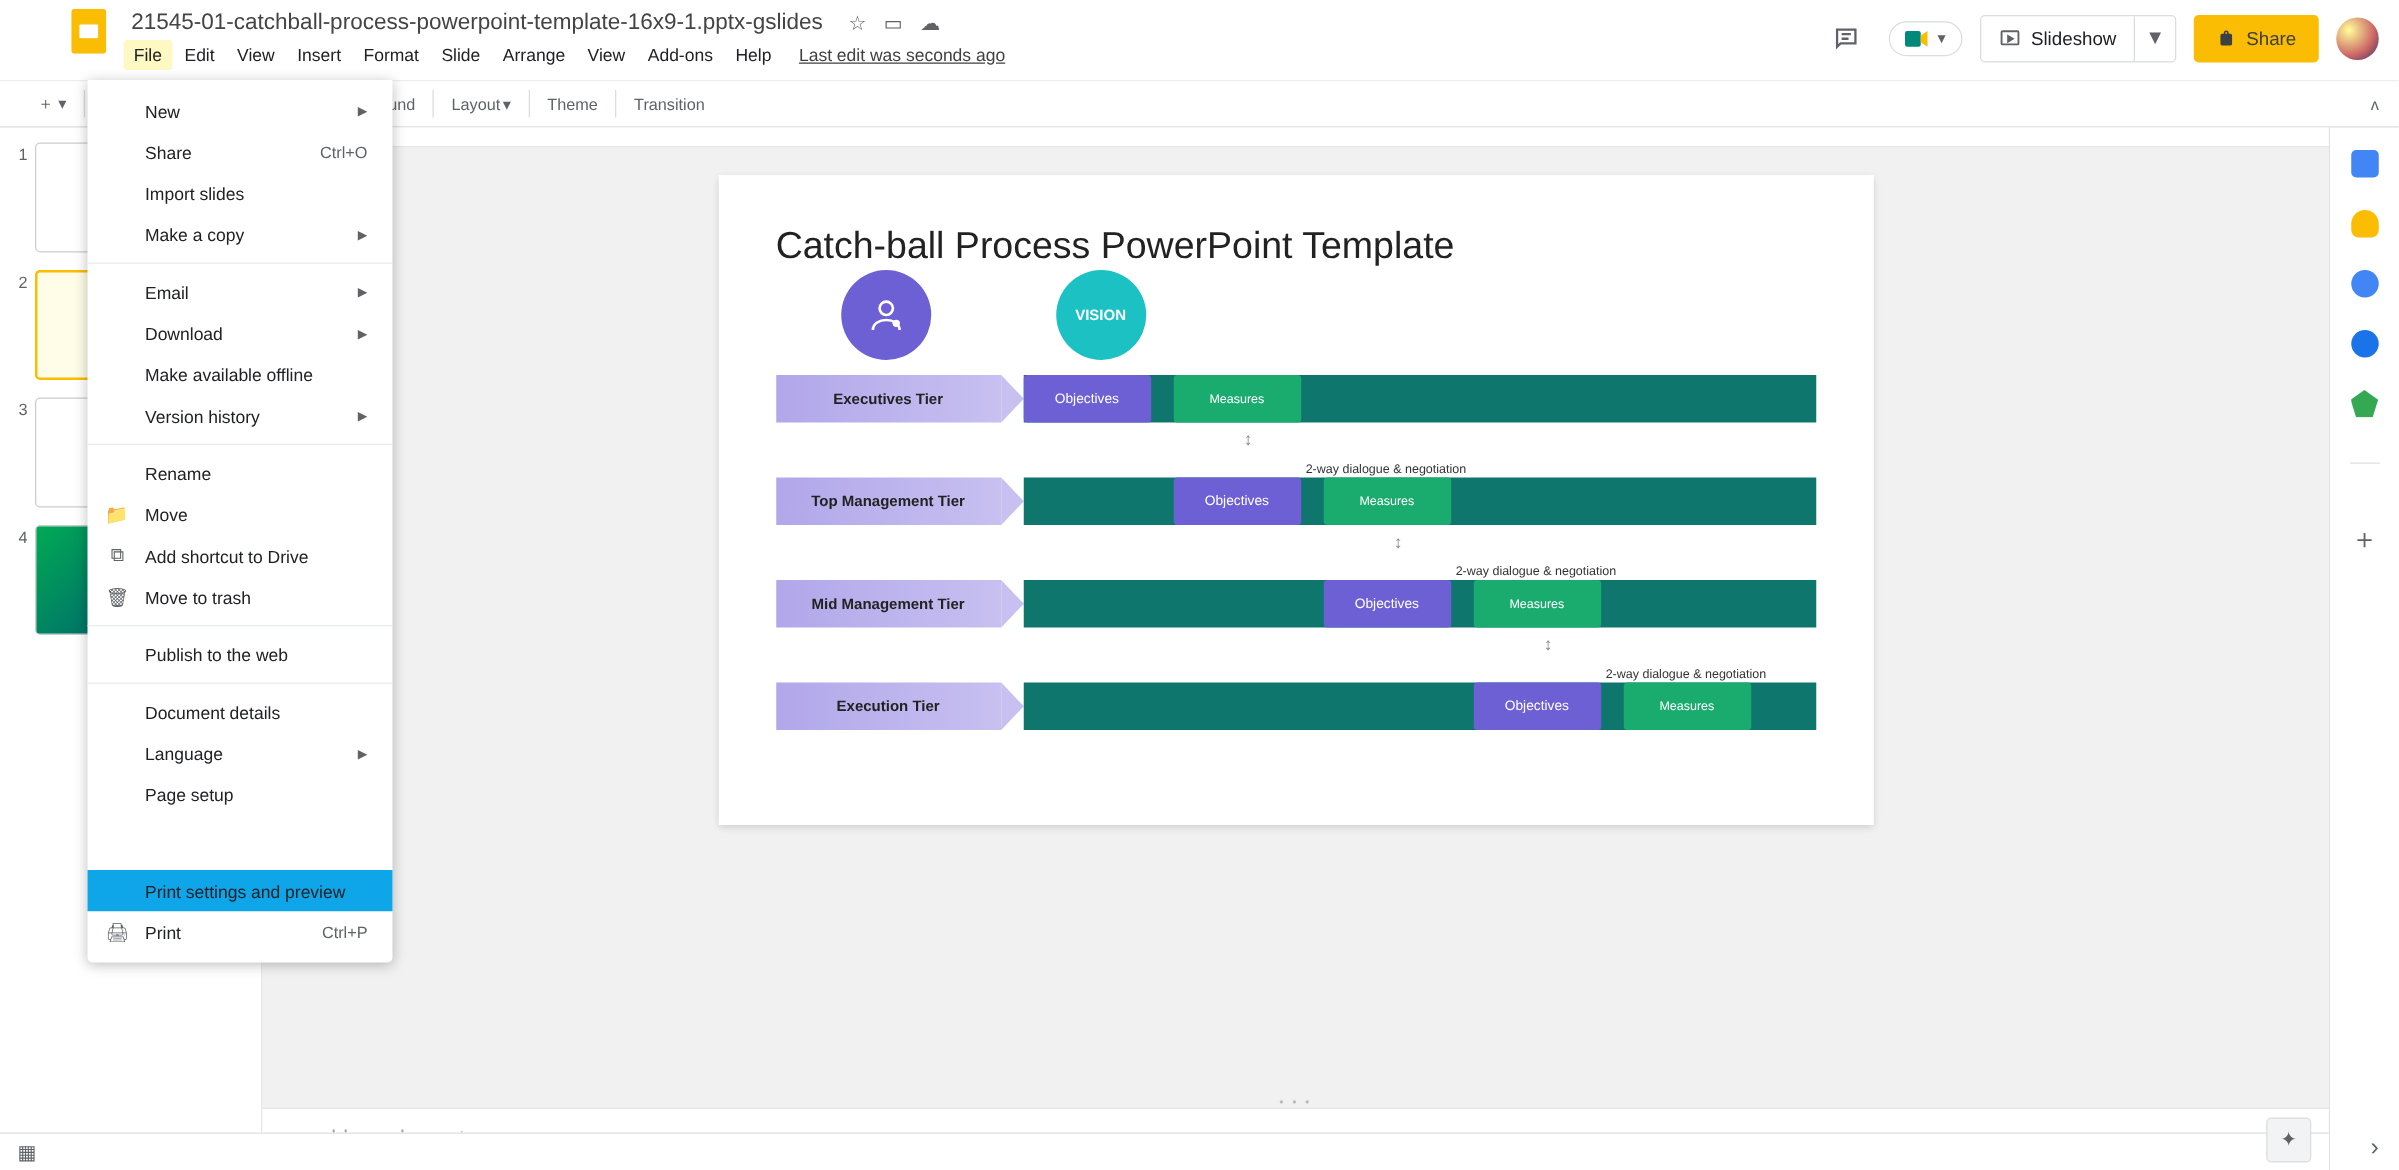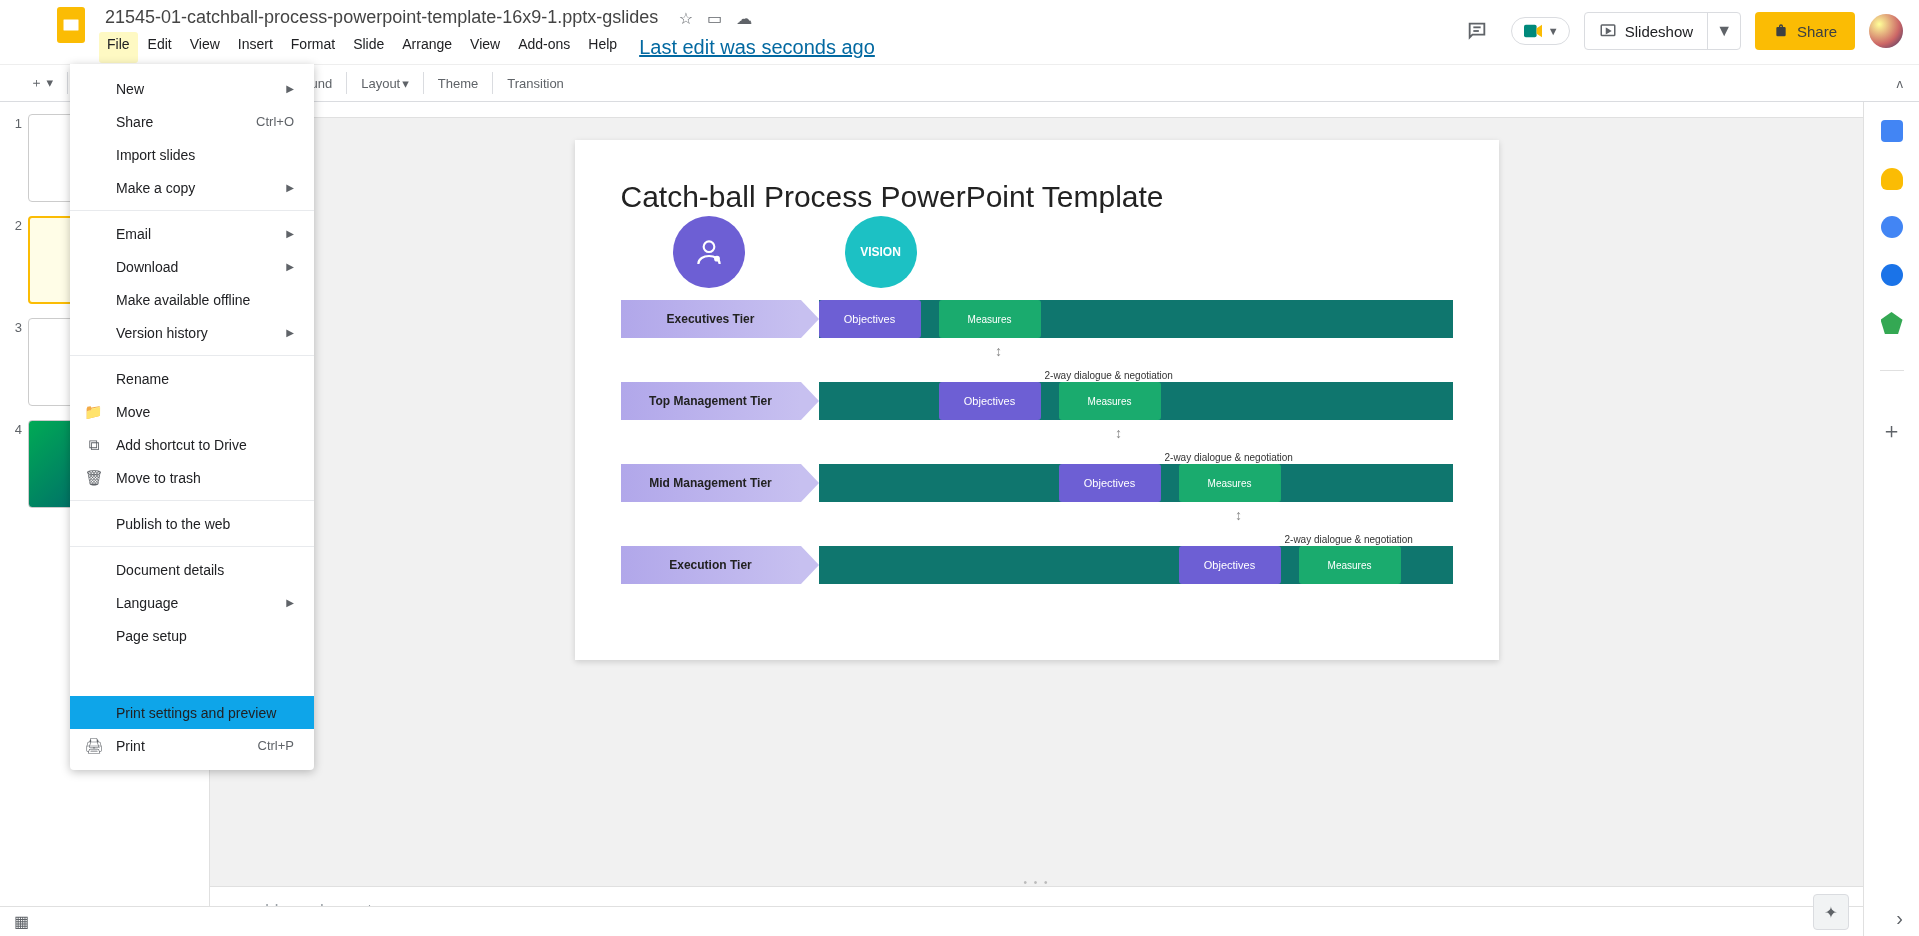--- a/index.html
+++ b/index.html
@@ -6,21 +6,21 @@
 body { background: #fff; overflow: hidden; width: 1919px; height: 936px; position: relative; }
 
 .header { height: 64px; display: flex; align-items: flex-start; padding: 5px 16px 0 16px; margin-left: 35px; }
 .logo { width: 40px; height: 40px; margin-right: 8px; display:flex; align-items:center; justify-content:center; }
 .title-area { flex: 1; }
 .doc-title { font-size: 18px; color: #444; padding: 2px 6px; display:inline-block; }
 .title-icons { display:inline-flex; gap:14px; margin-left:10px; color:#5f6368; vertical-align:middle; }
 .menubar { display:flex; gap:2px; margin-top:2px; }
 .menubar-item { padding:4px 8px; font-size:14px; color:#202124; border-radius:3px; cursor:pointer; }
 .menubar-item.active { background:#fef9c3; }
-.last-edit { color:#0369a1; font-size:20px; text-decoration:underline; margin-left:12px; padding:4px 0; }
+.last-edit { color:#404040; font-size:14px; text-decoration:underline; margin-left:12px; padding:4px 0; }
 .header-right { display:flex; align-items:center; gap:14px; padding-top:6px; }
 .hdr-iconbtn { width:40px; height:40px; display:flex; align-items:center; justify-content:center; color:#5f6368; border-radius:50%; }
 .meet-btn { border:1px solid #dadce0; border-radius:20px; padding:4px 10px; display:flex; align-items:center; gap:4px; }
 .slideshow-btn { border:1px solid #dadce0; border-radius:4px; height:38px; display:flex; align-items:center; }
 .slideshow-main { padding:0 14px; display:flex; align-items:center; gap:8px; font-size:15px; color:#202124; border-right:1px solid #dadce0; height:100%; }
 .slideshow-drop { padding:0 8px; color:#5f6368; }
 .share-btn { background:#fbbc04; border-radius:4px; height:38px; padding:0 18px; display:flex; align-items:center; gap:8px; font-size:15px; font-weight:500; color:#3c4043; }
 .avatar { width:34px; height:34px; border-radius:50%; background: radial-gradient(circle at 30% 30%, #ff9, #c66 60%, #336); }
 
 .toolbar { height:38px; border-top:1px solid #eee; border-bottom:1px solid #dadce0; display:flex; align-items:center; padding:0 10px 0 24px; gap:4px; }

